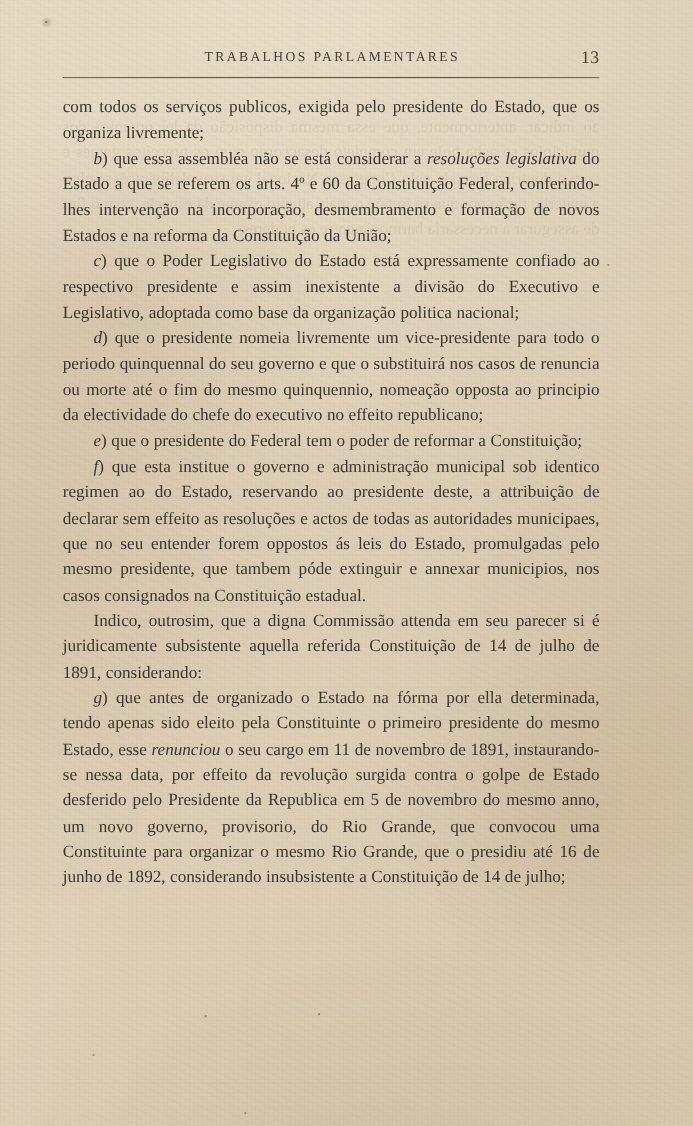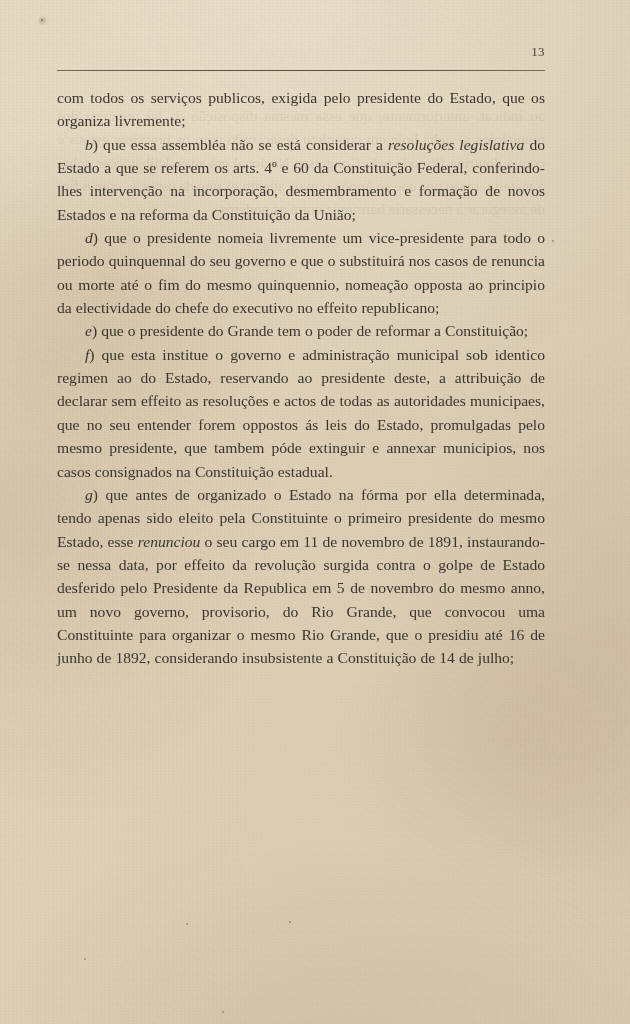--- a/index.html
+++ b/index.html
@@ -68,21 +68,21 @@
     font-size: 12.4px;
     letter-spacing: 2.15px;
     text-indent: 2.15px;
     color: #474034;
     white-space: nowrap;
   }
   #page-number {
     position: absolute;
     right: 0;
     top: 0;
-    font-size: 13px;
+    font-size: 16px;
     letter-spacing: 0.4px;
     color: #474034;
   }
   #header-rule {
     position: absolute;
     left: 57px;
     top: 70px;
     width: 488px;
     height: 1.45px;
     background: linear-gradient(90deg, #6b5f4c 0%, #554a3a 22%, #4e4434 72%, #6f6personally 100%);
@@ -135,36 +135,39 @@
 
   <div class="smudge" style="left:36px; top:16px; width:13px; height:9px;"></div>
   <div class="speck" style="left:41px; top:19px; width:1.7px; height:1.7px; opacity:0.55;"></div>
   <div class="speck" style="left:552px; top:240px; width:2px; height:2px; opacity:0.5;"></div>
   <div class="speck" style="left:186px; top:923px; width:1.8px; height:1.8px; opacity:0.5;"></div>
   <div class="speck" style="left:289px; top:921px; width:2.1px; height:2.1px; opacity:0.55;"></div>
   <div class="speck" style="left:84px; top:958px; width:1.6px; height:1.6px; opacity:0.42;"></div>
   <div class="speck" style="left:222px; top:1011px; width:1.6px; height:1.6px; opacity:0.45;"></div>
 
   <div id="header">
+    <div id="header-title">TRABALHOS PARLAMENTARES</div>
     <div id="page-number">13</div>
   </div>
   <div id="header-rule"></div>
 
   <div id="body-column">
 
     <p>com todos os serviços publicos, exigida pelo presidente do Estado, que os organiza livremente;</p>
 
     <p class="indented"><i>b</i><span>) que essa assembléa não se está considerar a </span><i>resoluções legislativa</i><span> do Estado a que se referem os arts. 4º e 60 da Constituição Federal, conferindo-lhes intervenção na incorporação, desmembramento e formação de novos Estados e na reforma da Constituição da União;</span></p>
 
+    <p class="indented"><i>c</i><span>) que o Poder Legislativo do Estado está expressamente confiado ao respectivo presidente e assim inexistente a divisão do Executivo e Legislativo, adoptada como base da organização politica nacional;</span></p>
 
     <p class="indented"><i>d</i><span>) que o presidente nomeia livremente um vice-presidente para todo o periodo quinquennal do seu governo e que o substituirá nos casos de renuncia ou morte até o fim do mesmo quinquennio, nomeação opposta ao principio da electividade do chefe do executivo no effeito republicano;</span></p>
 
-    <p class="indented"><i>e</i><span>) que o presidente do Grande tem o poder de reformar a Constituição;</span></p>
+    <p class="indented"><i>e</i><span>) que o presidente do Federal tem o poder de reformar a Constituição;</span></p>
 
     <p class="indented"><i>f</i><span>) que esta institue o governo e administração municipal sob identico regimen ao do Estado, reservando ao presidente deste, a attribuição de declarar sem effeito as resoluções e actos de todas as autoridades municipaes, que no seu entender forem oppostos ás leis do Estado, promulgadas pelo mesmo presidente, que tambem póde extinguir e annexar municipios, nos casos consignados na Constituição estadual.</span></p>
 
+    <p class="indented">Indico, outrosim, que a digna Commissão attenda em seu parecer si é juridicamente subsistente aquella referida Constituição de 14 de julho de 1891, considerando:</p>
 
     <p class="indented"><i>g</i><span>) que antes de organizado o Estado na fórma por ella determinada, tendo apenas sido eleito pela Constituinte o primeiro presidente do mesmo Estado, esse </span><i>renunciou</i><span> o seu cargo em 11 de novembro de 1891, instaurando-se nessa data, por effeito da revolução surgida contra o golpe de Estado desferido pelo Presidente da Republica em 5 de novembro do mesmo anno, um novo governo, provisorio, do Rio Grande, que convocou uma Constituinte para organizar o mesmo Rio Grande, que o presidiu até 16 de junho de 1892, considerando insubsistente a Constituição de 14 de julho;</span></p>
 
   </div>
 
   <div id="ink-veil"></div>
 </div>
 
 </body></html>

